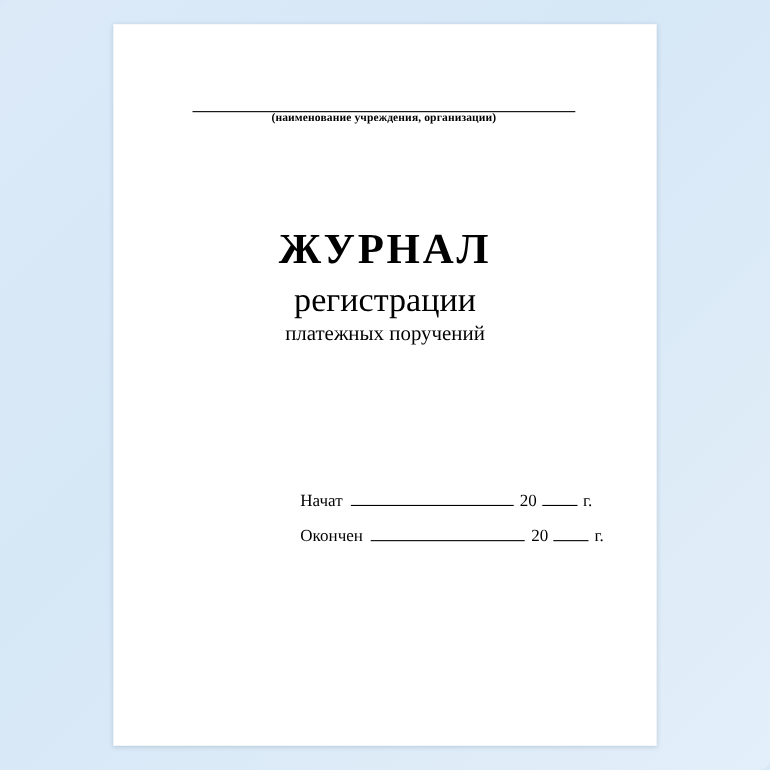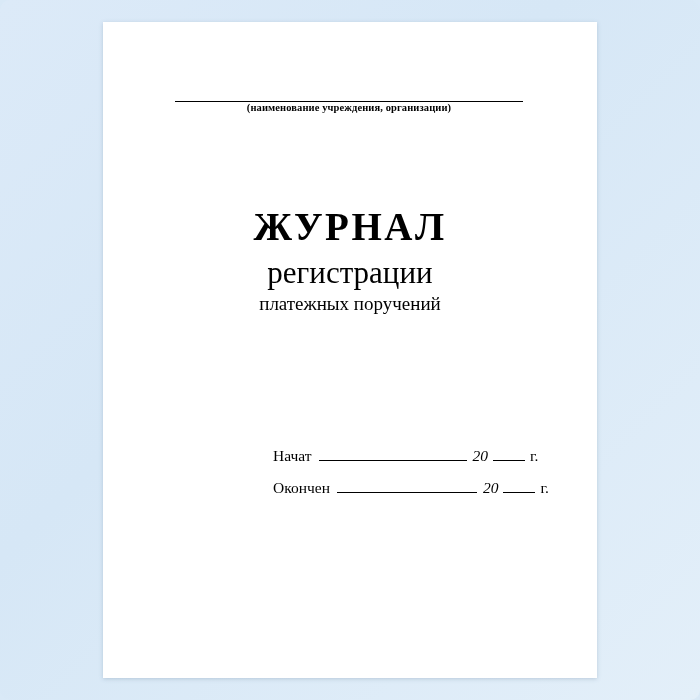--- a/index.html
+++ b/index.html
@@ -97,21 +97,20 @@
     width: 148px;
     border-bottom: 1px solid #000;
     margin: 0 6px 0 7px;
     height: 0;
   }
   .date-row.second .rule-long {
     width: 140px;
   }
   .date-row .yr {
     white-space: nowrap;
-    font-style: italic;
   }
   .date-row .rule-short {
     display: inline-block;
     width: 32px;
     border-bottom: 1px solid #000;
     margin: 0 5px;
     height: 0;
   }
   .date-row .suffix {
     white-space: nowrap;

